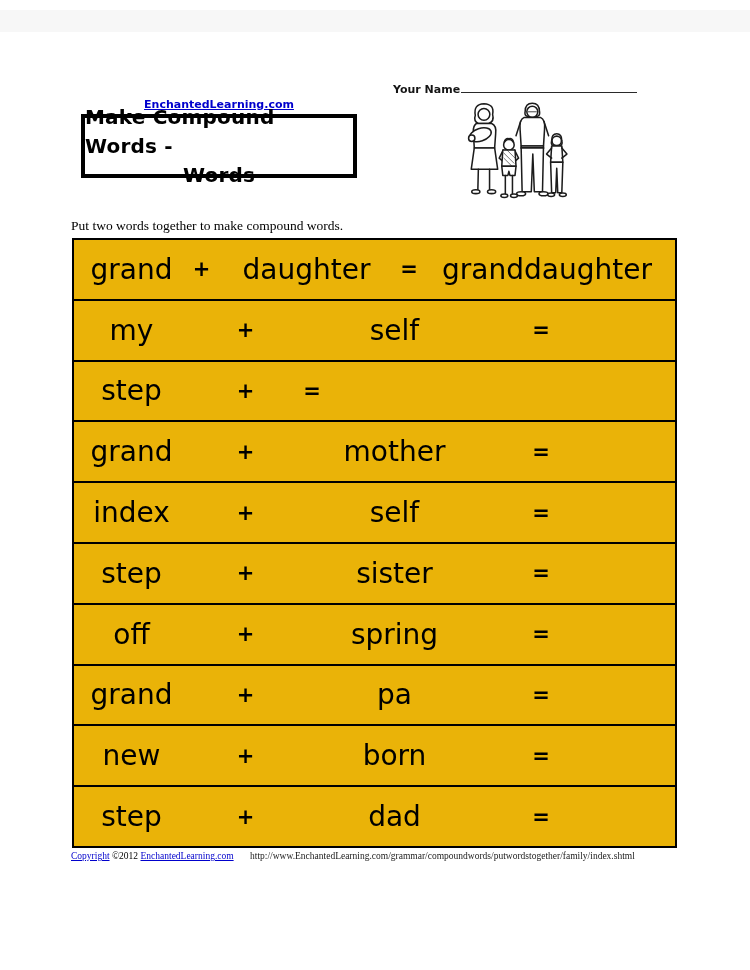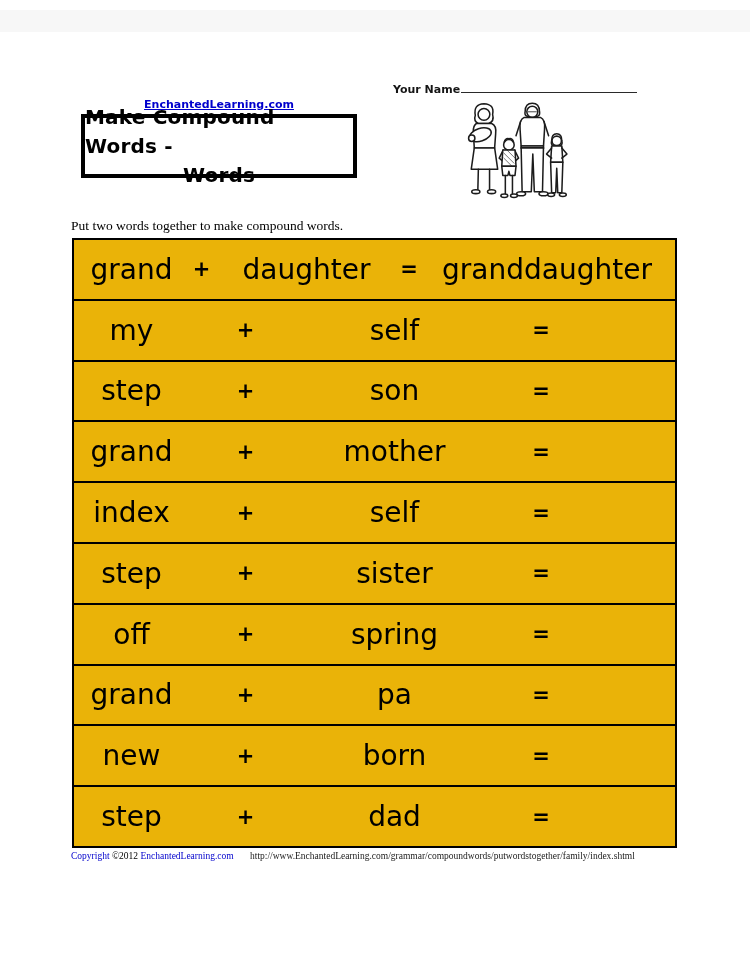--- a/index.html
+++ b/index.html
@@ -35,21 +35,21 @@
   .row{flex:1;display:flex;align-items:center;font-size:28px;}
   .row + .row{border-top:2px solid #000;gap:44px;}
   .c{display:flex;justify-content:center;align-items:center;white-space:nowrap;}
   .w1{width:115px;}
   .plus{width:25px;font-size:21px;font-weight:600;}
   .w2{width:185px;}
   .eq{width:20px;font-size:21px;font-weight:600;}
   .ans{flex:1;}
   
   .footer{position:absolute;left:71px;top:851px;font-family:"Liberation Serif",serif;font-size:9.5px;white-space:nowrap;}
-  .flink{color:#0000cc;cursor:pointer;}
+  .flink{color:#0000cc;text-decoration:underline;cursor:pointer;}
   .url{margin-left:14px;color:#1a1a1a;}
 </style>
 </head>
 <body>
 
 <div class="canvas">
 
   <div class="topband"></div>
 
   <div class="name-row">
@@ -121,21 +121,20 @@
     <span class="c w1">my</span>
     <span class="c plus">+</span>
     <span class="c w2">self</span>
     <span class="c eq">=</span>
     <span class="c ans"></span>
   </div>
 
   <div class="row">
     <span class="c w1">step</span>
     <span class="c plus">+</span>
-    <span class="c w2">son</span>
     <span class="c eq">=</span>
     <span class="c ans"></span>
   </div>
 
   <div class="row">
     <span class="c w1">grand</span>
     <span class="c plus">+</span>
     <span class="c w2">mother</span>
     <span class="c eq">=</span>
     <span class="c ans"></span>

